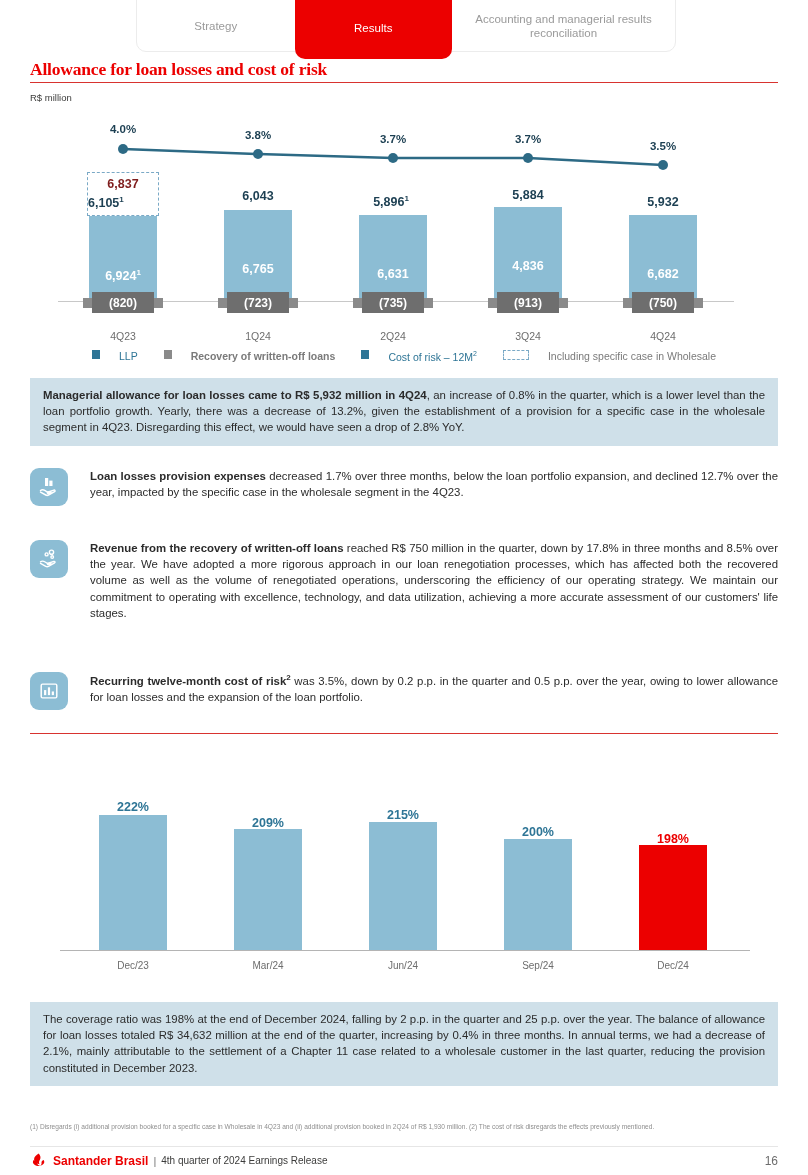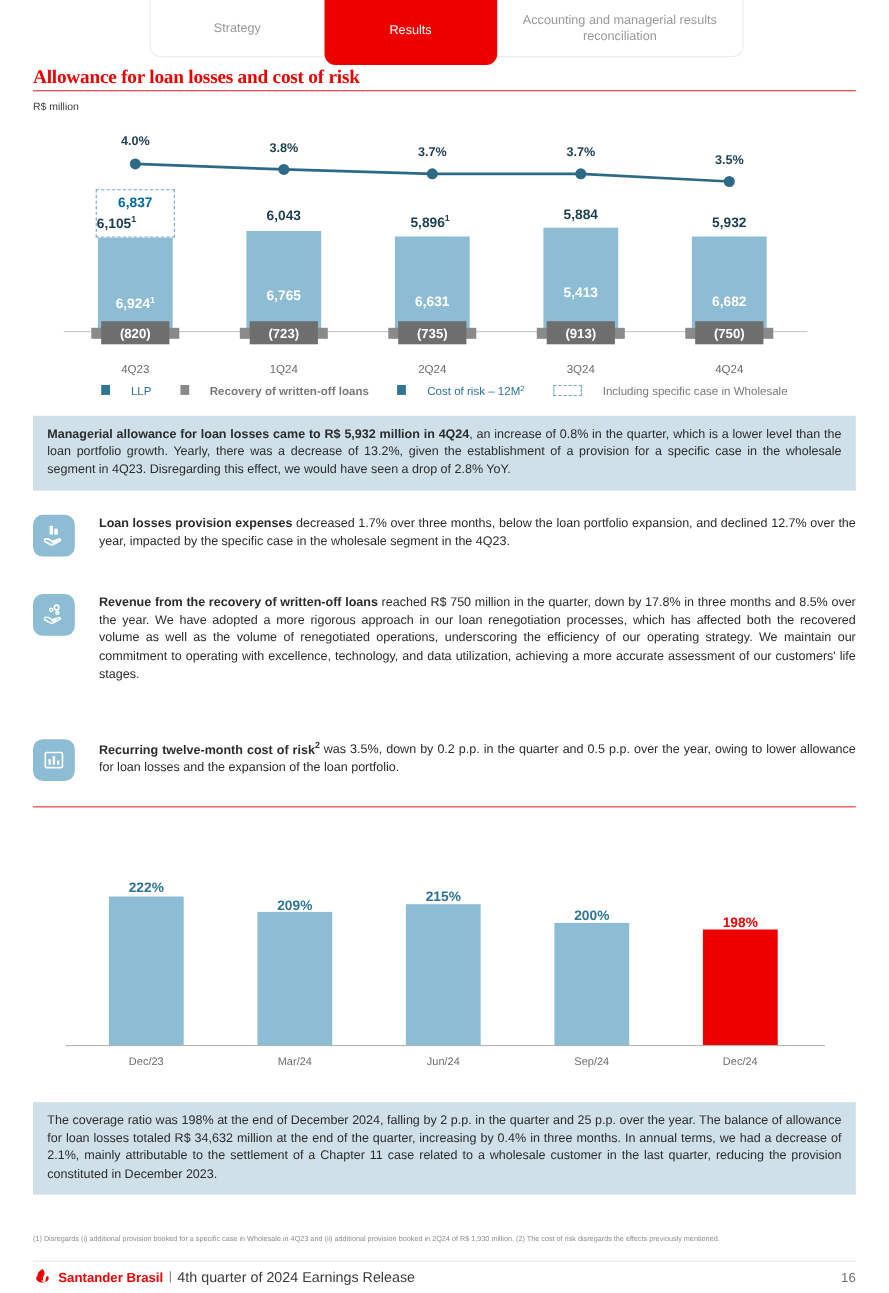--- a/index.html
+++ b/index.html
@@ -124,21 +124,21 @@
     display: flex; align-items: center; justify-content: center;
   }
   .dash-box {
     position: absolute;
     width: 72px;
     border: 1px dashed #7aa9c6;
     background: #ffffff;
   }
   .dash-box .g {
     position: absolute; left: 0; right: 0; top: 4px;
-    text-align: center; font-size: 12.5px; font-weight: bold; color: #0369a1;
+    text-align: center; font-size: 12.5px; font-weight: bold; color: #7f1d1d;
   }
   .dash-box .b {
     position: absolute; left: 0; right: 0; top: 22px;
     text-align: left; font-size: 12.5px; font-weight: bold; color: #1c3f52;
   }
   .dash-box .b sup { font-size: 8px; vertical-align: super; }
   .x-lab {
     position: absolute;
     width: 90px; text-align: center;
     font-size: 10.5px; color: #6d6d6d;
@@ -215,21 +215,21 @@
     position: absolute; left: 30px; top: 1146px; width: 748px; height: 1px; background: #e6e6e6;
   }
   .footer {
     position: absolute; left: 30px; top: 1152px; width: 748px;
     display: flex; align-items: center;
     font-size: 11px;
   }
   .footer .flame { width: 17px; height: 17px; margin-right: 6px; }
   .footer .brand { color: #ec0000; font-weight: bold; font-size: 12px; }
   .footer .sep { color: #777; margin: 0 5px; }
-  .footer .rel { color: #3c3c3b; font-size: 13px; }
+  .footer .rel { color: #3c3c3b; font-size: 10px; }
   .footer .pg { margin-left: auto; color: #6d6d6d; font-size: 12px; }
 </style>
 </head>
 <body>
 
 <div class="tabbar">
   <div class="tab">Strategy</div>
   <div class="tab active">Results</div>
   <div class="tab wide">Accounting and managerial results reconciliation</div>
 </div>
@@ -281,21 +281,21 @@
   <div class="bar-total" style="left:316px; top:82px;"><span>5,896</span><sup>1</sup></div>
   <div class="bar-llp" style="left:329px; top:103px; height:88px;">
     <div class="llp-val">6,631</div>
   </div>
   <div class="rec-bar" style="left:323px; top:186px;"></div>
   <div class="rec-pill" style="left:332px; top:180px;">(735)</div>
   <div class="x-lab" style="left:318px;">2Q24</div>
 
   <div class="bar-total" style="left:453px; top:76px;">5,884</div>
   <div class="bar-llp" style="left:464px; top:95px; height:96px;">
-    <div class="llp-val">5,413</div>
+    <div class="llp-val">4,836</div>
   </div>
   <div class="rec-bar" style="left:458px; top:186px;"></div>
   <div class="rec-pill" style="left:467px; top:180px;">(913)</div>
   <div class="x-lab" style="left:453px;">3Q24</div>
 
   <div class="bar-total" style="left:588px; top:83px;">5,932</div>
   <div class="bar-llp" style="left:599px; top:103px; height:88px;">
     <div class="llp-val">6,682</div>
   </div>
   <div class="rec-bar" style="left:593px; top:186px;"></div>

